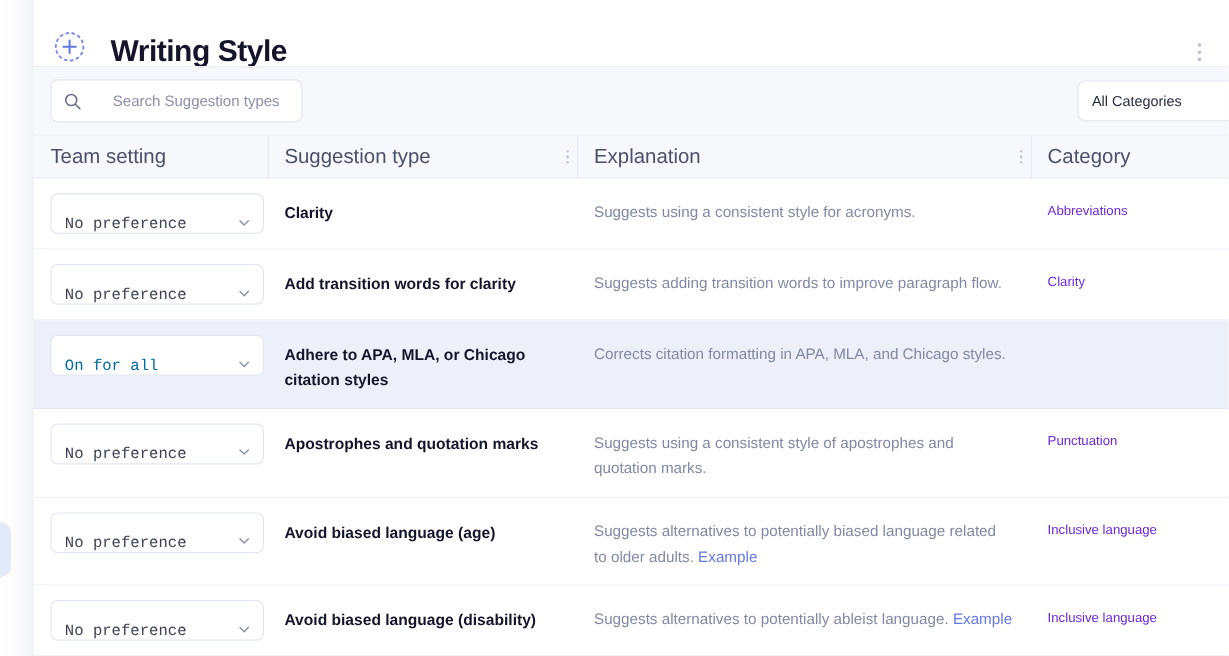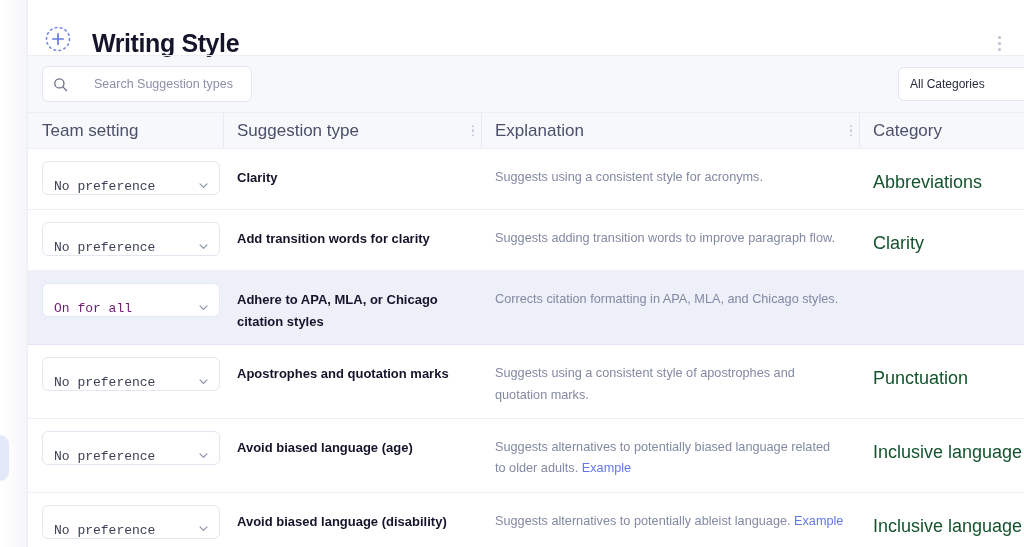--- a/index.html
+++ b/index.html
@@ -237,21 +237,21 @@
     padding: 17px 10px 0 11px;
     cursor: pointer;
     flex: 0 0 auto;
     font-family: Liberation Mono, monospace;
   }
   .select-label {
     font-size: 13px;
     color: #3c4155;
     white-space: nowrap;
   }
-  .select-label.on-all { color: #701a75; }
+  .select-label.on-all { color: #0369a1; }
 
   .type-text {
     font-size: 13px;
     font-weight: bold;
     color: #14142b;
     line-height: 1.65;
     padding-top: 6px;
     padding-right: 16px;
   }
   .expl-text {
@@ -261,22 +261,22 @@
     padding-top: 6px;
     padding-right: 16px;
   }
   .expl-link {
     color: #6478e4;
     text-decoration: none;
     cursor: pointer;
     text-align: right;
   }
   .cat-text {
-    font-size: 18px;
-    color: #14532d;
+    font-size: 11px;
+    color: #6d28d9;
     line-height: 1.68;
     padding-top: 6px;
   }
 </style>
 </head>
 <body>
 
 <div id="app">
 
   <div class="left-rail">

